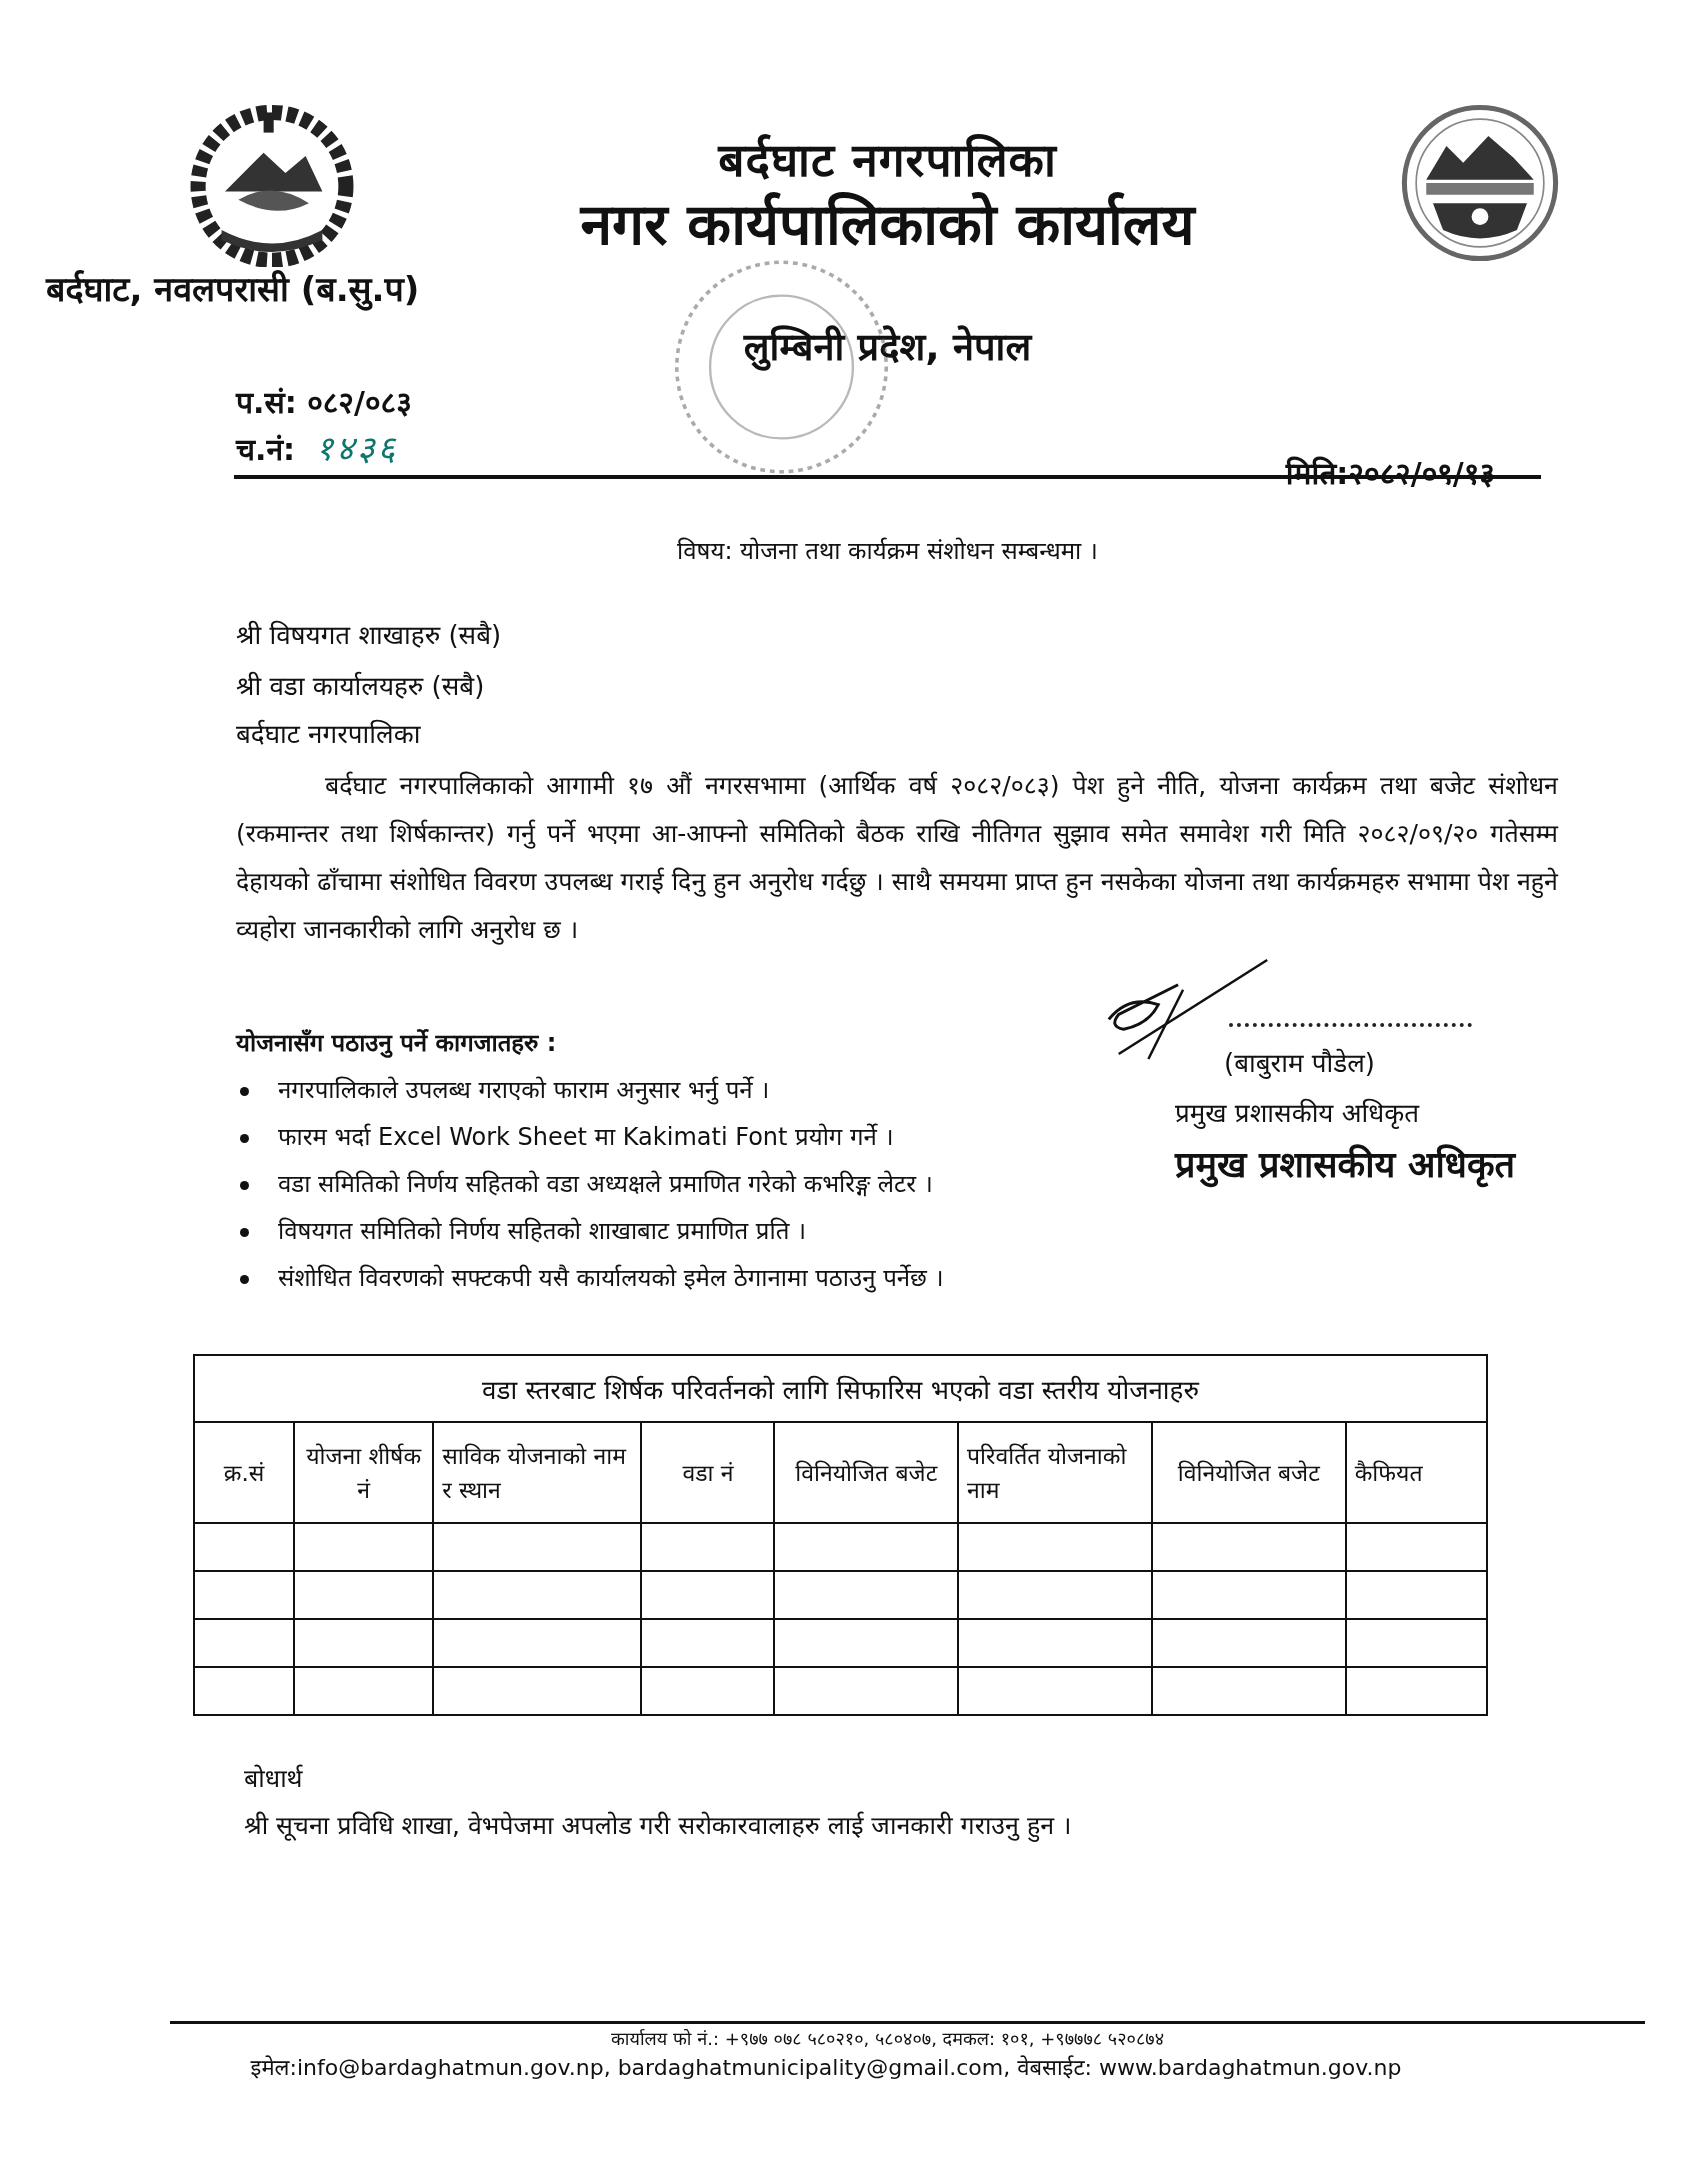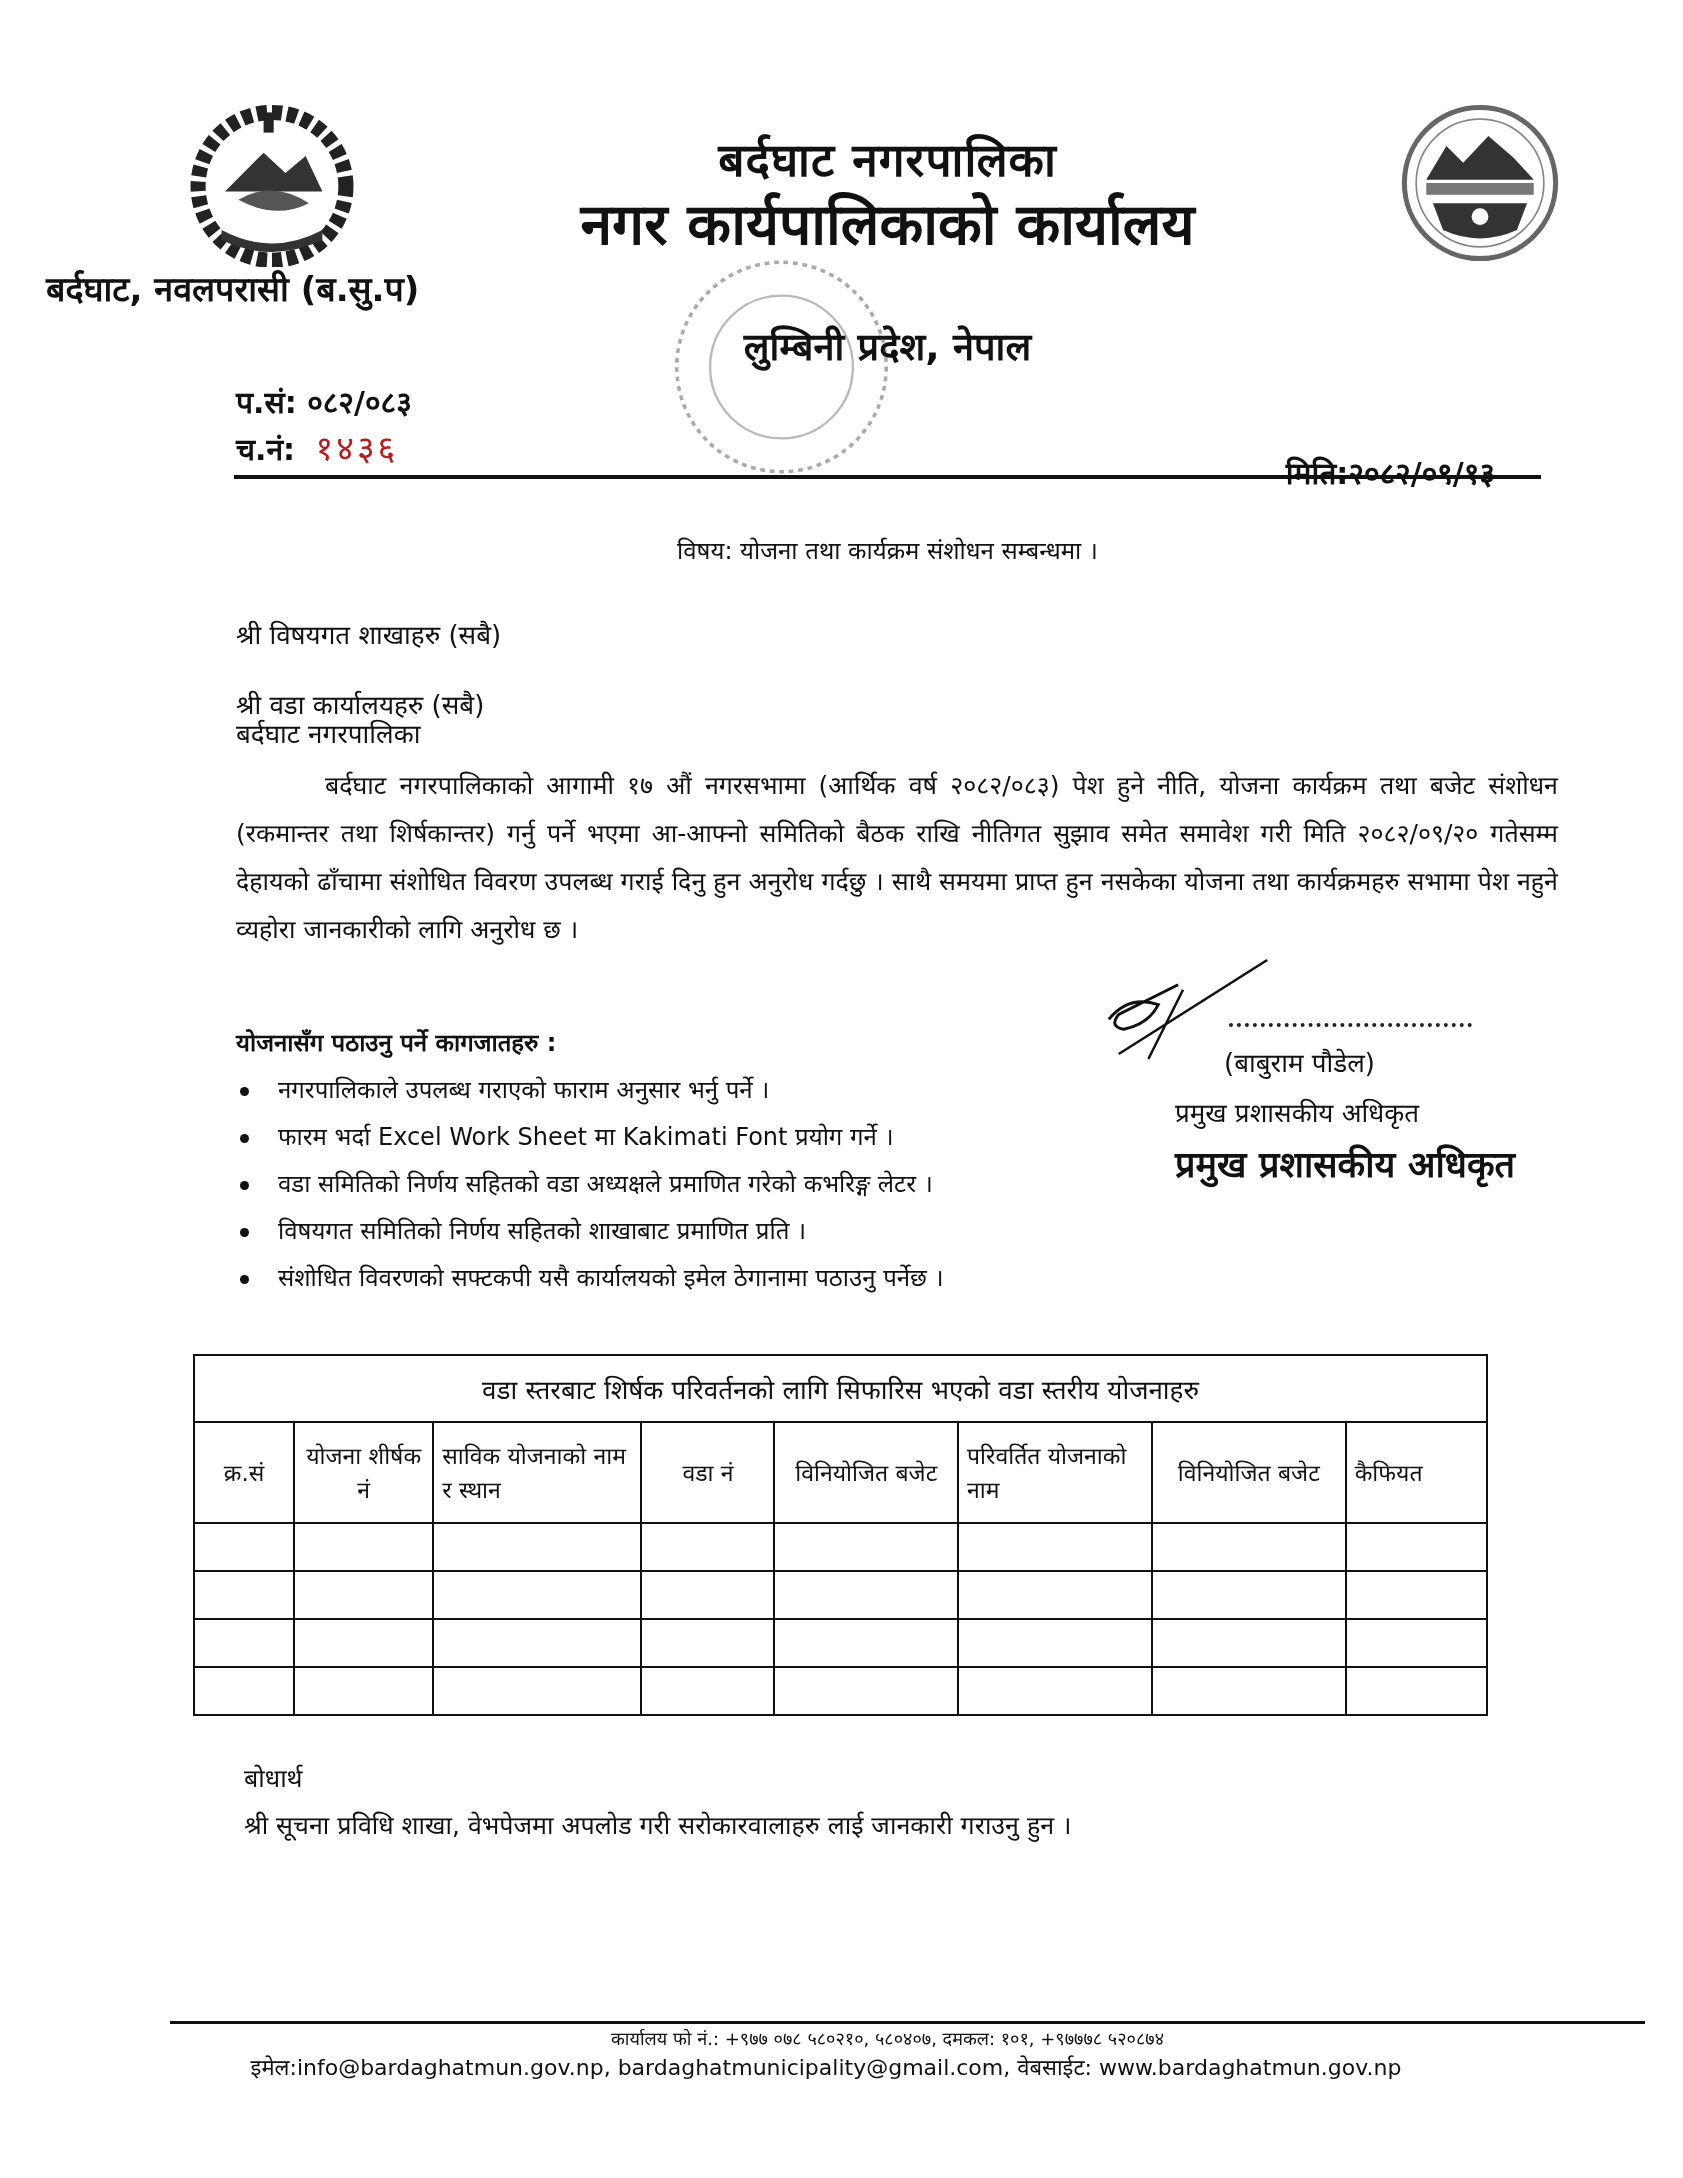--- a/index.html
+++ b/index.html
@@ -13,27 +13,27 @@
   .logo-left { left: 188px; top: 99px; }
   .logo-right { left: 1396px; top: 99px; }
   .lh-title1 { left: 0; width: 1683px; top: 127px; text-align: center; font-size: 46px; font-weight: bold; letter-spacing: 1px; }
   .lh-title2 { left: 0; width: 1683px; top: 183px; text-align: center; font-size: 57px; font-weight: bold; }
   .lh-addr1  { left: 0; width: 1683px; top: 265px; text-align: left; font-size: 34px; font-weight: bold; }
   .lh-addr2  { left: 0; width: 1683px; top: 319px; text-align: center; font-size: 38px; font-weight: bold; }
   .stamp { position: absolute; left: 653px; top: 248px; width: 257px; height: 238px; opacity: .45; }
   .ref { left: 190px; font-size: 30px; font-weight: bold; }
   .ref1 { top: 381px; }
   .ref2 { top: 424px; }
-  .hand { font-family: "DejaVu Serif", serif; font-weight: normal; font-size: 34px; color: #b91c1c; margin-left: 10px; letter-spacing: 3px; }
+  .hand { font-family: "DejaVu Serif", serif; font-style: italic; font-weight: normal; font-size: 34px; color: #0f766e; margin-left: 10px; letter-spacing: 3px; }
   .date { right: 188px; top: 452px; font-size: 30px; font-weight: bold; }
   .hr-top { left: 188px; top: 475px; width: 1307px; height: 4px; background: #111; }
   
   .subject { left: 0; width: 1683px; top: 533px; text-align: center; font-size: 24px; }
   .addr-line { left: 190px; font-size: 26px; }
-  .a1 { top: 616px; } .a2 { top: 686px; text-align: center; } .a3 { top: 715px; }
+  .a1 { top: 616px; } .a2 { top: 667px; text-align: center; } .a3 { top: 715px; }
   .para { left: 190px; top: 762px; width: 1322px; font-size: 25px; line-height: 48px; text-align: justify; text-indent: 89px; }
   .docs-title { left: 190px; top: 1025px; font-size: 24px; font-weight: bold; }
   .bullets { left: 228px; top: 1067px; margin: 0; padding: 0; list-style: none; font-size: 24px; }
   .bullets li { height: 47px; line-height: 47px; position: relative; padding-left: 50px; }
   .bullets li .dot { position: absolute; left: 12px; top: 20px; width: 9px; height: 9px; background: #111; border-radius: 50%; }
   
   .sig-svg { position: absolute; left: 1089px; top: 955px; width: 198px; height: 109px; }
   .sig-dots { left: 1183px; top: 1023px; width: 243px; border-top: 4px dotted #222; }
   .sig-name { left: 1178px; top: 1044px; font-size: 26px; }
   .sig-title { left: 1129px; top: 1094px; font-size: 26px; }

